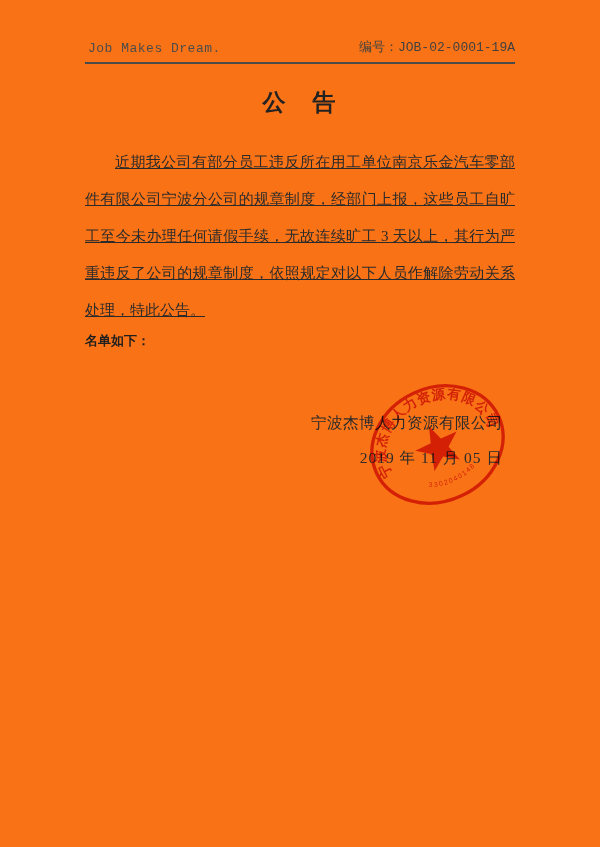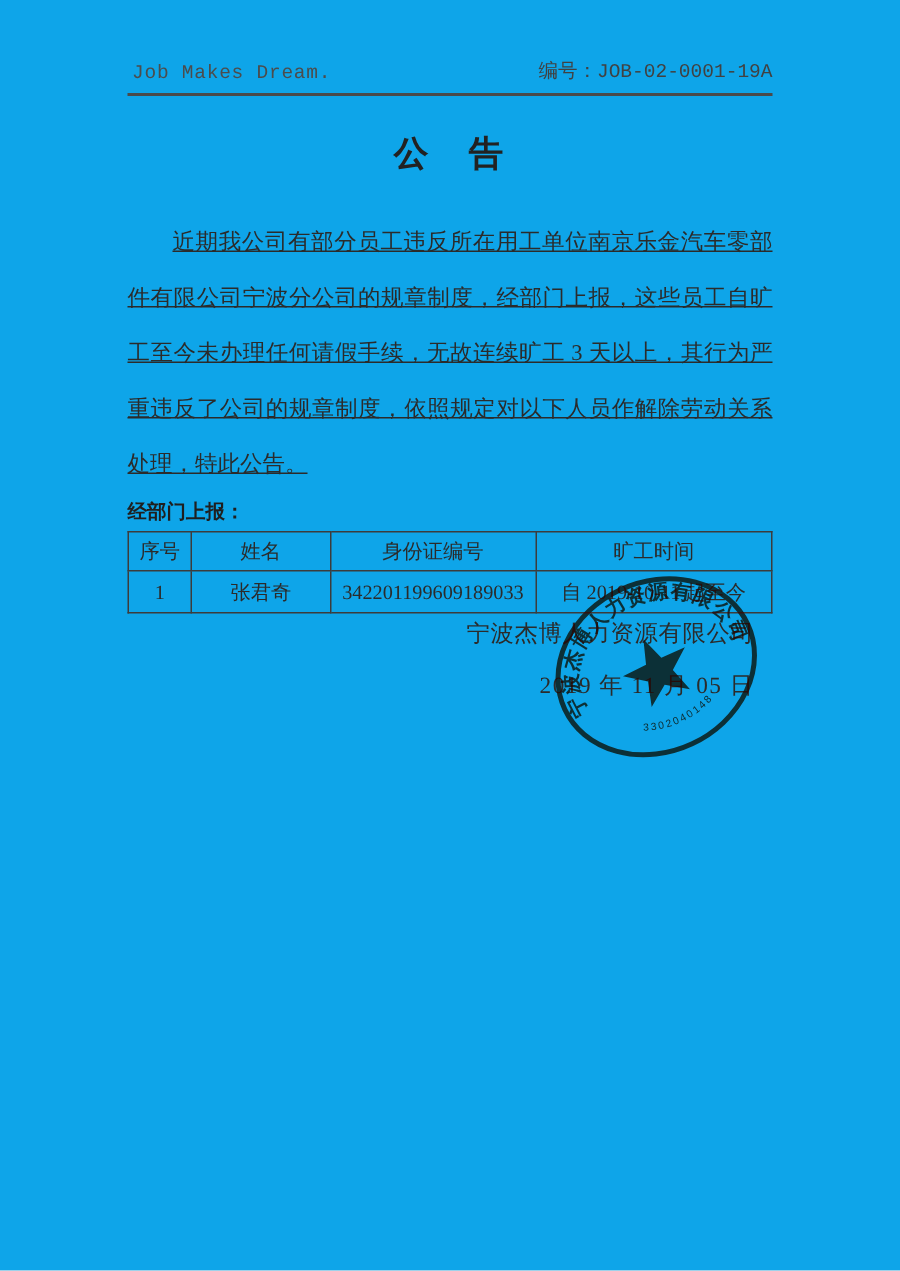--- a/index.html
+++ b/index.html
@@ -2,21 +2,21 @@
 <html><head>
 <meta charset="utf-8">
 <style>
   * { margin: 0; padding: 0; box-sizing: border-box; }
   html, body { background: #e8e8e8; }
   .page {
     position: relative;
     width: 600px;
     height: 847px;
     margin: 0 auto;
-    background: #0ea5e9;
+    background: #f97316;
     font-family: "Liberation Serif", "DejaVu Serif", serif;
     color: #2d2d2d;
     overflow: hidden;
   }
   .content { position: absolute; left: 85px; width: 430px; top: 38px; }
 
   
   .letterhead {
     display: flex;
     justify-content: space-between;
@@ -128,46 +128,22 @@
 
     <div class="letterhead">
       <span class="slogan">Job Makes Dream.</span>
       <span class="doc-number">编号：JOB-02-0001-19A</span>
     </div>
 
     <div class="page-title">公　告</div>
 
     <p class="body-paragraph">近期我公司有部分员工违反所在用工单位南京乐金汽车零部件有限公司宁波分公司的规章制度，经部门上报，这些员工自旷工至今未办理任何请假手续，无故连续旷工 3 天以上，其行为严重违反了公司的规章制度，依照规定对以下人员作解除劳动关系处理，特此公告。</p>
 
-    <div class="list-label">经部门上报：</div>
+    <div class="list-label">名单如下：</div>
 
-    <table class="roster">
-      <colgroup>
-        <col style="width:9.8%">
-        <col style="width:21.6%">
-        <col style="width:31.9%">
-        <col style="width:36.7%">
-      </colgroup>
-      <thead>
-        <tr>
-          <th>序号</th>
-          <th>姓名</th>
-          <th>身份证编号</th>
-          <th>旷工时间</th>
-        </tr>
-      </thead>
-      <tbody>
-        <tr>
-          <td>1</td>
-          <td>张君奇</td>
-          <td>342201199609189033</td>
-          <td class="bold-cell">自 2019-10-11 起至今</td>
-        </tr>
-      </tbody>
-    </table>
   </div>
 
   <div class="signature">
     <div class="company-name">宁波杰博人力资源有限公司</div>
     <div class="issue-date">2019 年 11 月 05 日</div>
   </div>
 
   <svg class="seal" viewBox="0 0 160 140" xmlns="http://www.w3.org/2000/svg">
     <defs>
       <path id="arcTop" d="M 24.6 86.2 A 59 47.5 0 1 1 135.4 86.2" fill="none"></path>

